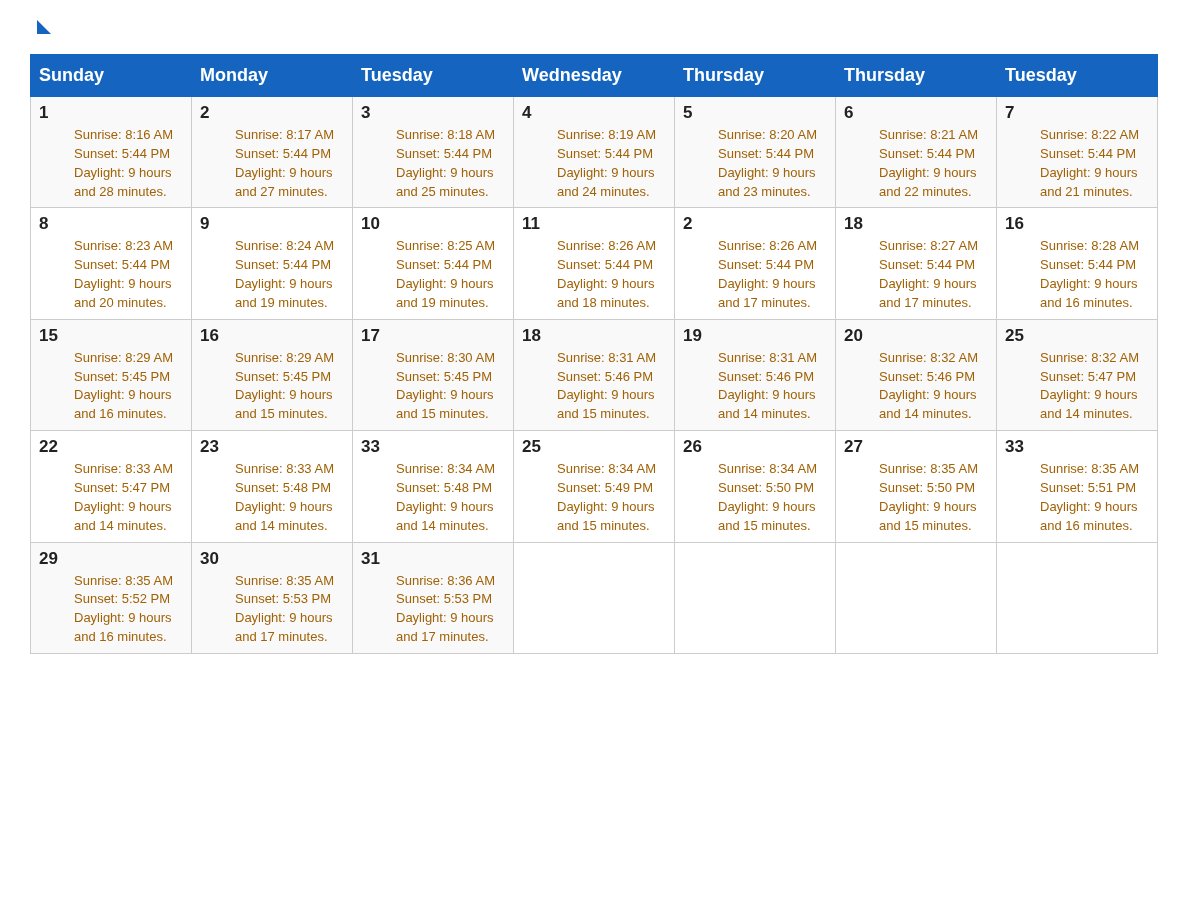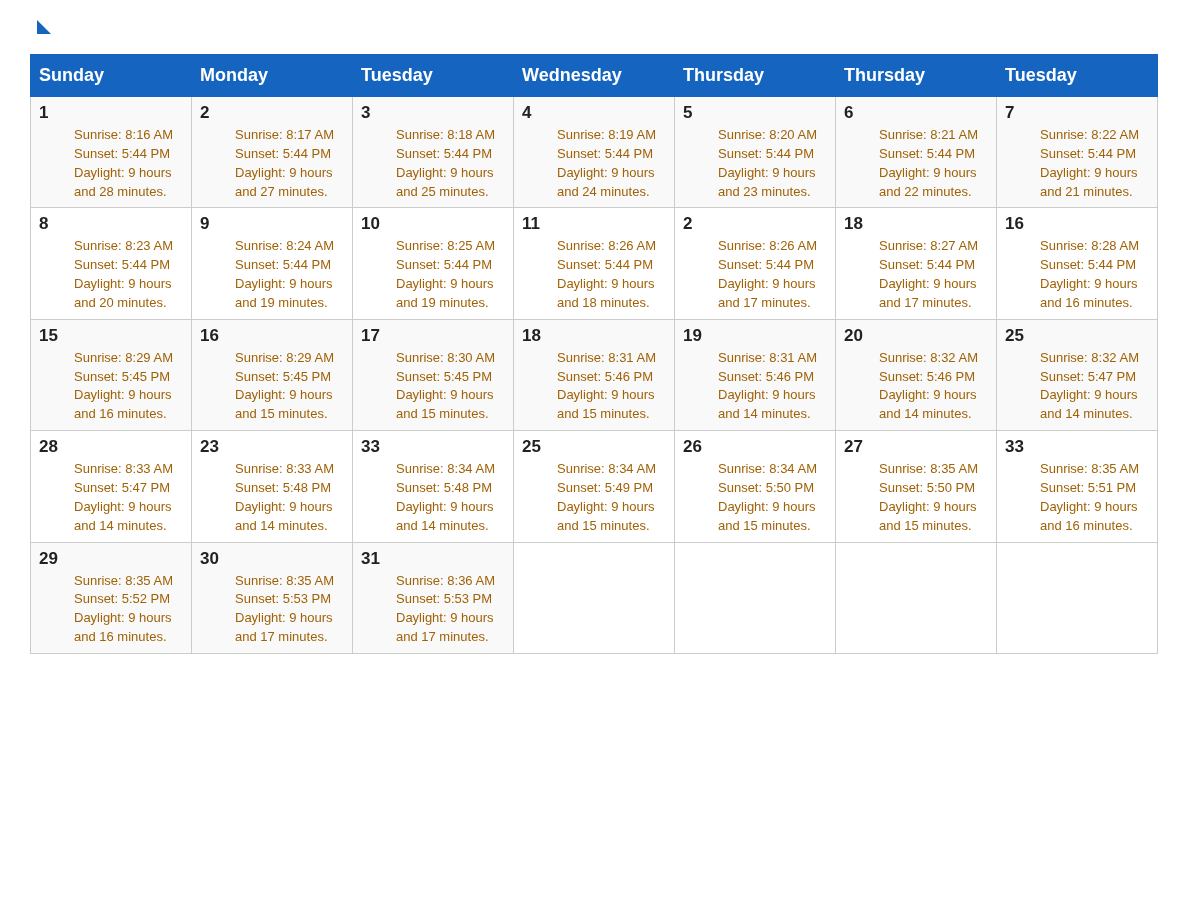--- a/index.html
+++ b/index.html
@@ -226,21 +226,21 @@
           <span class="day-num">20</span>
           <div class="day-info">Sunrise: 8:32 AM<br>Sunset: 5:46 PM<br>Daylight: 9 hours<br>and 14 minutes.</div>
         </td>
         <td>
           <span class="day-num">25</span>
           <div class="day-info">Sunrise: 8:32 AM<br>Sunset: 5:47 PM<br>Daylight: 9 hours<br>and 14 minutes.</div>
         </td>
       </tr>
       <tr>
         <td>
-          <span class="day-num">28</span>
+          <span class="day-num">22</span>
           <div class="day-info">Sunrise: 8:33 AM<br>Sunset: 5:47 PM<br>Daylight: 9 hours<br>and 14 minutes.</div>
         </td>
         <td>
           <span class="day-num">23</span>
           <div class="day-info">Sunrise: 8:33 AM<br>Sunset: 5:48 PM<br>Daylight: 9 hours<br>and 14 minutes.</div>
         </td>
         <td>
           <span class="day-num">33</span>
           <div class="day-info">Sunrise: 8:34 AM<br>Sunset: 5:48 PM<br>Daylight: 9 hours<br>and 14 minutes.</div>
         </td>

